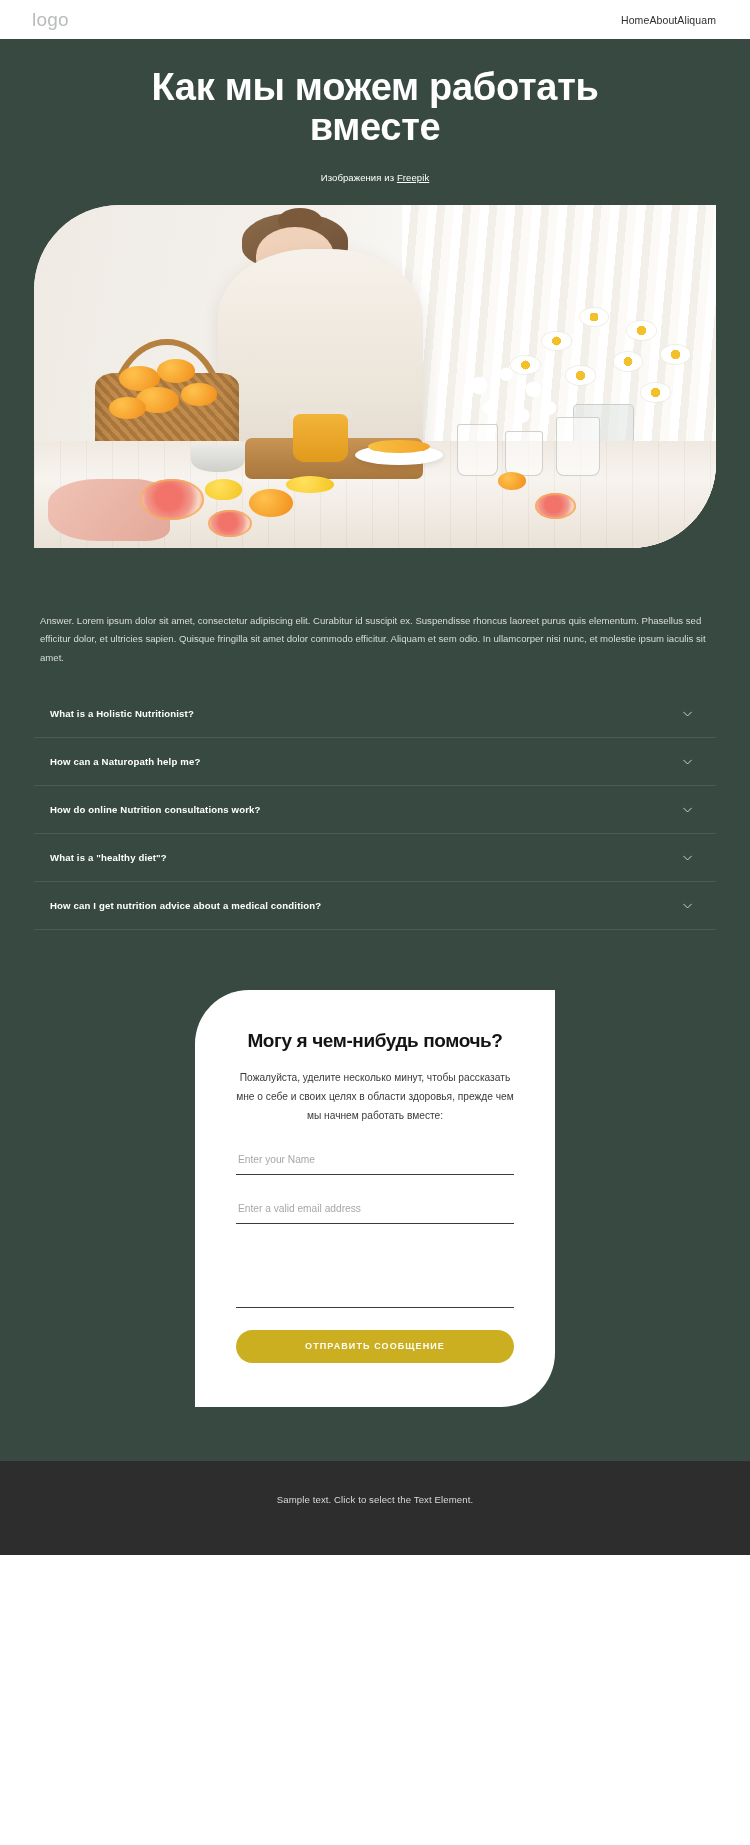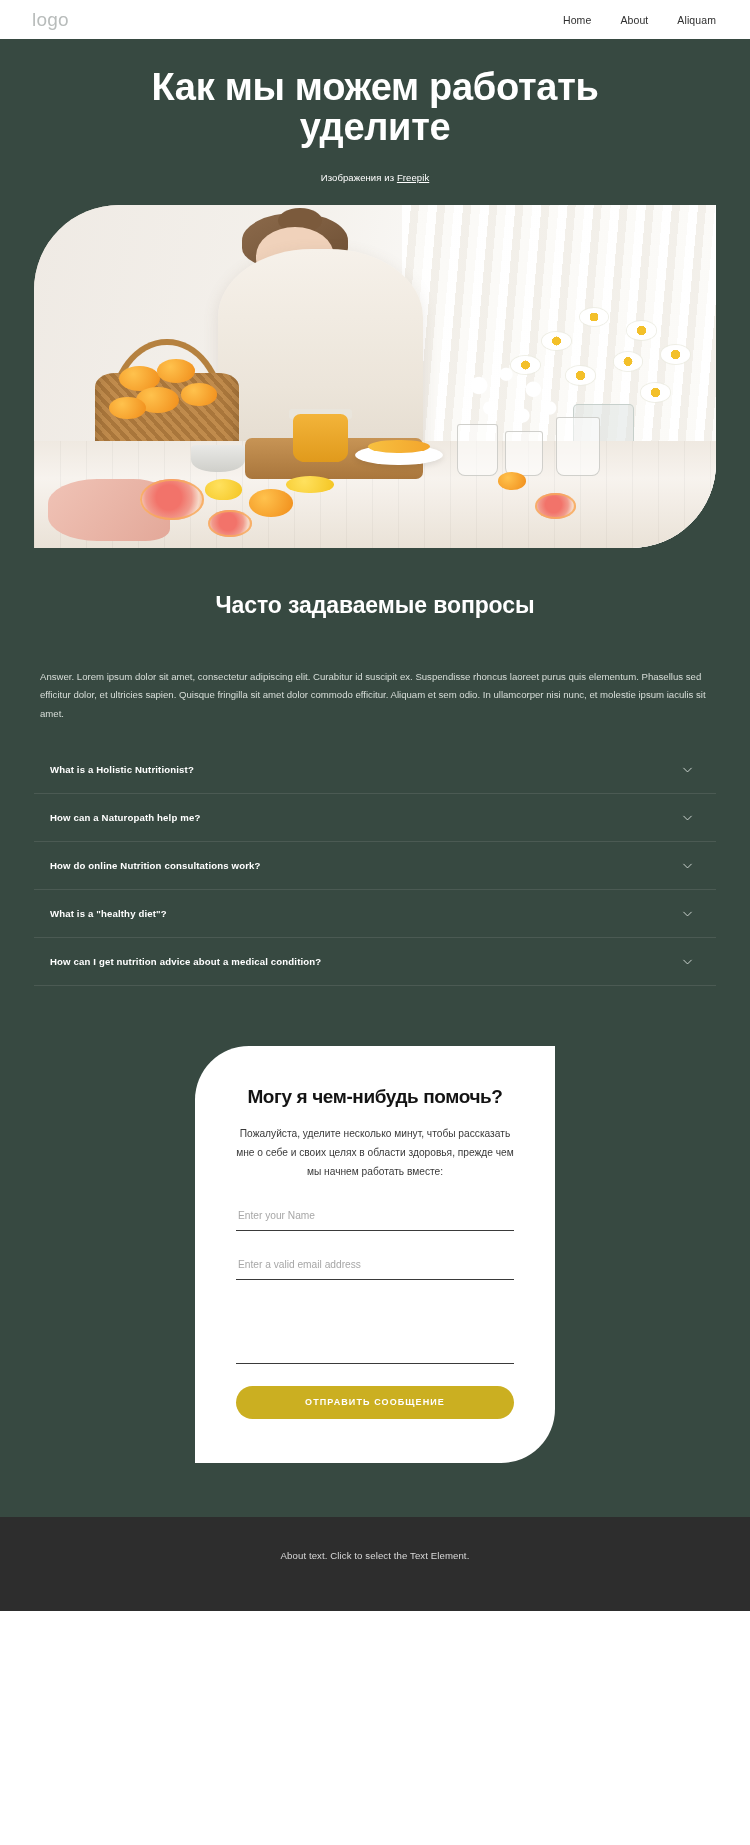--- a/index.html
+++ b/index.html
@@ -31,21 +31,20 @@
     font-family: "Liberation Sans", sans-serif;
     font-size: 19px;
     font-weight: 400;
     color: #b8bcbb;
     letter-spacing: 0.2px;
     line-height: 1;
   }
   .nav-links {
     display: flex;
     align-items: center;
-    gap: 29px;
   }
   .nav-link {
     font-size: 10.5px;
     color: #2f2f2f;
     text-decoration: none;
     font-weight: 400;
     letter-spacing: 0.1px;
   }
 
   
@@ -378,21 +377,21 @@
   <nav class="navbar">
     <div class="logo">logo</div>
     <div class="nav-links">
       <a class="nav-link" href="#">Home</a>
       <a class="nav-link" href="#">About</a>
       <a class="nav-link" href="#">Aliquam</a>
     </div>
   </nav>
 
   <section class="hero">
-    <h1 class="hero-title">Как мы можем работать уделите</h1>
+    <h1 class="hero-title">Как мы можем работать вместе</h1>
     <div class="hero-credit">
       <span>Изображения из </span><a href="#">Freepik</a>
     </div>
 
     <div class="hero-image-wrap">
       <div class="hero-photo">
         <div class="bg-wall"></div>
         <div class="curtain"></div>
         <div class="babysbreath"></div>
         <div class="daisy d1"></div>
@@ -431,21 +430,20 @@
         <div class="grapefruit gf3"></div>
         <div class="orange o6"></div>
         <div class="orange o7"></div>
         <div class="lemon l1"></div>
         <div class="lemon l2"></div>
       </div>
     </div>
   </section>
 
   <section class="faq">
-    <h2 class="faq-title">Часто задаваемые вопросы</h2>
     <div class="faq-list">
 
       <div class="faq-item open">
         <div class="faq-answer">Answer. Lorem ipsum dolor sit amet, consectetur adipiscing elit. Curabitur id suscipit ex. Suspendisse rhoncus laoreet purus quis elementum. Phasellus sed efficitur dolor, et ultricies sapien. Quisque fringilla sit amet dolor commodo efficitur. Aliquam et sem odio. In ullamcorper nisi nunc, et molestie ipsum iaculis sit amet.</div>
       </div>
 
       <div class="faq-item closed">
         <div class="faq-head">
           <span class="faq-q">What is a Holistic Nutritionist?</span>
           <span class="chev">
@@ -512,16 +510,16 @@
 
       <input class="field" type="email" placeholder="Enter a valid email address" style="">
 
       <textarea class="field" placeholder="" style=""></textarea>
 
       <button class="submit-btn">ОТПРАВИТЬ СООБЩЕНИЕ</button>
     </div>
   </section>
 
   <footer class="footer">
-    <div class="footer-text">About text. Click to select the Text Element.</div>
+    <div class="footer-text">Sample text. Click to select the Text Element.</div>
   </footer>
 
 </div>
 
 </body></html>

